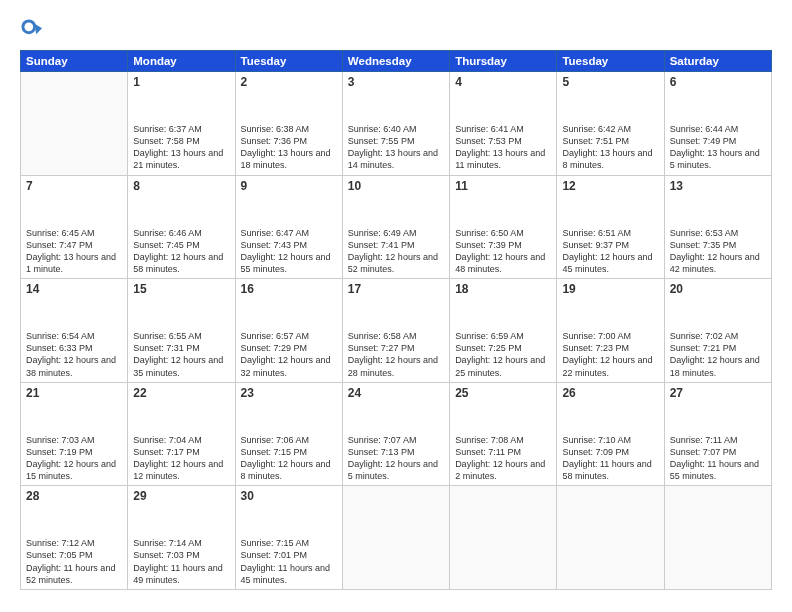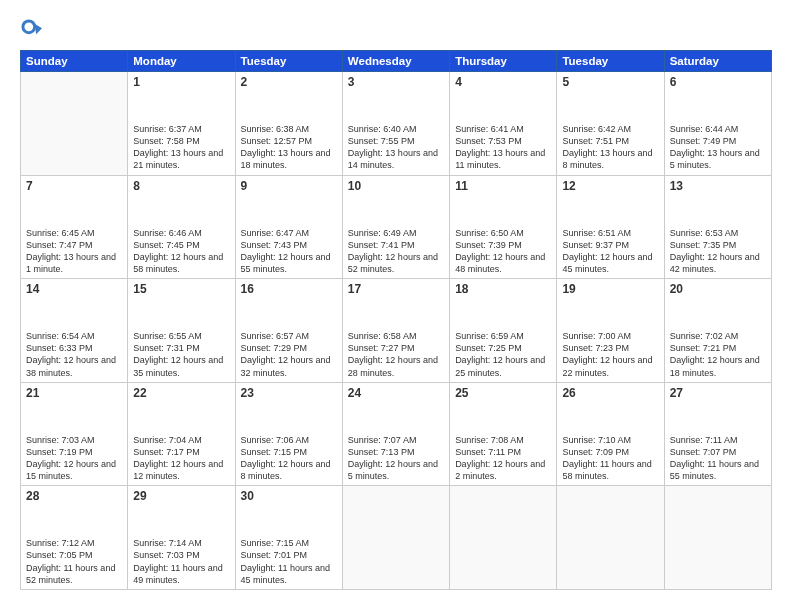--- a/index.html
+++ b/index.html
@@ -139,21 +139,21 @@
           <td>
             <span class="day-number">1</span>
             <div class="day-info">Sunrise: 6:37 AM
 Sunset: 7:58 PM
 Daylight: 13 hours
 and 21 minutes.</div>
           </td>
           <td>
             <span class="day-number">2</span>
             <div class="day-info">Sunrise: 6:38 AM
-Sunset: 12:57 PM
+Sunset: 7:36 PM
 Daylight: 13 hours
 and 18 minutes.</div>
           </td>
           <td>
             <span class="day-number">3</span>
             <div class="day-info">Sunrise: 6:40 AM
 Sunset: 7:55 PM
 Daylight: 13 hours
 and 14 minutes.</div>
           </td>

